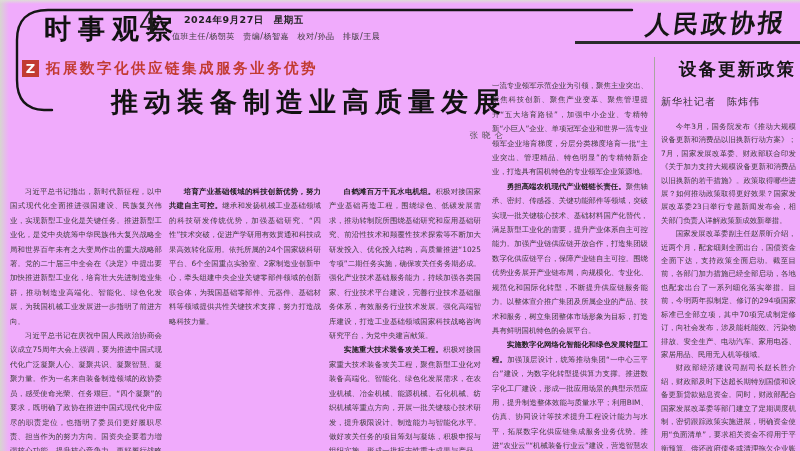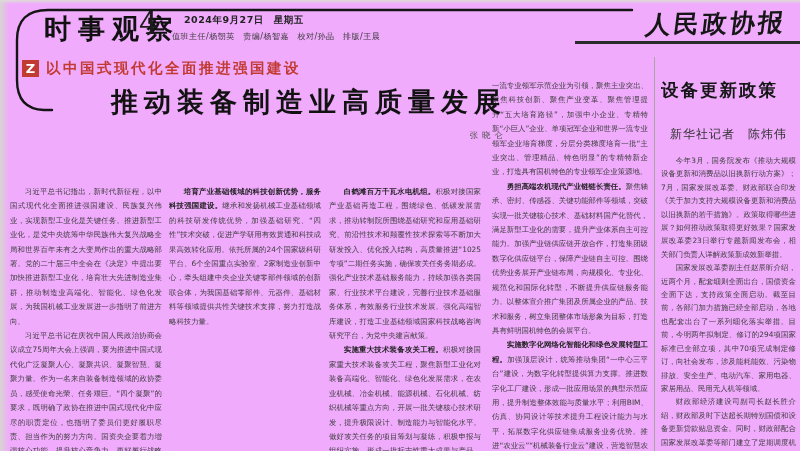--- a/index.html
+++ b/index.html
@@ -46,23 +46,23 @@
     font-size:7.4px;line-height:14.4px;color:#3d3d3d;text-align:justify}
   .col p{text-indent:2em;word-break:break-all}
   .col p.cont{text-indent:0}
   .col b{color:#1f1f1f}
   #col1{left:10px} #col2{left:169px} #col3{left:329px}
   #col4{left:492px;top:79px;width:156px;height:372px}
 
   
   .vrule{position:absolute;left:654px;top:57px;bottom:0;width:1px;background:#a9a6a1}
   .aside{position:absolute;left:661px;top:57px;width:135px;height:394px;overflow:hidden}
-  .aside-title{margin-top:21px;text-align:left;font-family:Liberation Sans, sans-serif;
+  .aside-title{text-align:right;font-family:Liberation Sans, sans-serif;
     font-weight:bold;font-size:17.5px;line-height:25px;letter-spacing:2px;color:#151515}
-  .aside-byline{margin-top:23px;text-align:center;font-size:12px;color:#333;letter-spacing:1px}
+  .aside-byline{margin-top:13px;text-align:left;font-size:10px;color:#333;letter-spacing:1px}
   .aside-body{margin-top:11px;font-size:7.4px;line-height:13.4px;color:#3d3d3d;text-align:justify}
   .aside-body p{text-indent:2em;word-break:break-all}
 </style>
 </head>
 <body>
 
 <div class="page">
 
   <svg class="bracket" width="660" height="120" viewBox="0 0 660 120">
     <path d="M 632 10 H 48 Q 17 10 17 40 L 17 80 Q 17 109 44 110 L 52 110" fill="none" stroke="#151515" stroke-width="2.4" stroke-linecap="round"></path>
@@ -70,34 +70,34 @@
 
   <div class="section-title">时事观察</div>
   <div class="page-num">4</div>
   <div class="issue-date">2024年9月27日　星期五</div>
   <div class="staff-line">值班主任/杨朝英　责编/杨智嘉　校对/孙晶　排版/王晨</div>
   <div class="masthead">人民政协报</div>
   <div class="masthead-rule"></div>
 
   <div class="banner">
     <span class="z-badge">Z</span>
-    <span class="banner-text">以中国式现代化全面推进强国建设</span>
+    <span class="banner-text">拓展数字化供应链集成服务业务优势</span>
   </div>
 
   <div class="head-block">
     <h1 class="l1">推动装备制造业高质量发展</h1>
     <div class="author">张晓仑</div>
   </div>
 
   <div id="col1" class="col">
       <p>习近平总书记指出，新时代新征程，以中国式现代化全面推进强国建设、民族复兴伟业，实现新型工业化是关键任务。推进新型工业化，是党中央统筹中华民族伟大复兴战略全局和世界百年未有之大变局作出的重大战略部署。党的二十届三中全会在《决定》中提出要加快推进新型工业化，培育壮大先进制造业集群，推动制造业高端化、智能化、绿色化发展，为我国机械工业发展进一步指明了前进方向。</p>
       <p>习近平总书记在庆祝中国人民政治协商会议成立75周年大会上强调，要为推进中国式现代化广泛凝聚人心、凝聚共识、凝聚智慧、凝聚力量。作为一名来自装备制造领域的政协委员，感受使命光荣、任务艰巨。“四个凝聚”的要求，既明确了政协在推进中国式现代化中应尽的职责定位，也指明了委员们更好履职尽责、担当作为的努力方向。国资央企要着力增强核心功能、提升核心竞争力，更好履行战略使命，更好发挥在国家战略科技力量中的“大国重器”作用，在现代化产业布局上的“战略支撑”作用，在引领促进多种所有制经济共同发展上的“中流砥柱”作用。</p>
     </div>
   <div id="col2" class="col">
-      <p><b>培育产业基础领域的科技创新优势，服务科技强国建设。</b>继承和发扬机械工业基础领域的科技研发传统优势，加强基础研究、“四性”技术突破，促进产学研用有效贯通和科技成果高效转化应用。依托所属的24个国家级科研平台、6个全国重点实验室、2家制造业创新中心，牵头组建中央企业关键零部件领域的创新联合体，为我国基础零部件、元器件、基础材料等领域提供共性关键技术支撑，努力打造战略科技力量。</p>
+      <p><b>培育产业基础领域的科技创新优势，努力共建自主可控。</b>继承和发扬机械工业基础领域的科技研发传统优势，加强基础研究、“四性”技术突破，促进产学研用有效贯通和科技成果高效转化应用。依托所属的24个国家级科研平台、6个全国重点实验室、2家制造业创新中心，牵头组建中央企业关键零部件领域的创新联合体，为我国基础零部件、元器件、基础材料等领域提供共性关键技术支撑，努力打造战略科技力量。</p>
     </div>
   <div id="col3" class="col">
       <p><b>白鹤滩百万千瓦水电机组。</b>积极对接国家产业基础再造工程，围绕绿色、低碳发展需求，推动转制院所围绕基础研究和应用基础研究、前沿性技术和颠覆性技术探索等不断加大研发投入、优化投入结构，高质量推进“1025专项”二期任务实施，确保攻关任务务期必成。强化产业技术基础服务能力，持续加强各类国家、行业技术平台建设，完善行业技术基础服务体系，有效服务行业技术发展。强化高端智库建设，打造工业基础领域国家科技战略咨询研究平台，为党中央建言献策。</p>
       <p><b>实施重大技术装备攻关工程。</b>积极对接国家重大技术装备攻关工程，聚焦新型工业化对装备高端化、智能化、绿色化发展需求，在农业机械、冶金机械、能源机械、石化机械、纺织机械等重点方向，开展一批关键核心技术研发，提升极限设计、制造能力与智能化水平。做好攻关任务的项目筹划与凝练，积极申报与组织实施，形成一批标志性重大成果与产品。同时，加强重大技术装备与关键基础零部件协同，统筹布局，系统推进制造板块与院所板块发展，提升重大装备制造业发展质量和韧性。</p>
     </div>
   <div id="col4" class="col">
       <p class="cont">一流专业领军示范企业为引领，聚焦主业突出、聚焦科技创新、聚焦产业变革、聚焦管理提升“五大培育路径”，加强中小企业、专精特新“小巨人”企业、单项冠军企业和世界一流专业领军企业培育梯度，分层分类梯度培育一批“主业突出、管理精品、特色明显”的专精特新企业，打造具有国机特色的专业领军企业策源地。</p>
       <p><b>勇担高端农机现代产业链链长责任。</b>聚焦轴承、密封、传感器、关键功能部件等领域，突破实现一批关键核心技术、基础材料国产化替代，满足新型工业化的需要，提升产业体系自主可控能力。加强产业链供应链开放合作，打造集团级数字化供应链平台，保障产业链自主可控。围绕优势业务展开产业链布局，向规模化、专业化、规范化和国际化转型，不断提升供应链服务能力。以整体宣介推广集团及所属企业的产品、技术和服务，树立集团整体市场形象为目标，打造具有鲜明国机特色的会展平台。</p>
       <p><b>实施数字化网络化智能化和绿色发展转型工程。</b>加强顶层设计，统筹推动集团“一中心三平台”建设，为数字化转型提供算力支撑。推进数字化工厂建设，形成一批应用场景的典型示范应用，提升制造整体效能与质量水平；利用BIM、仿真、协同设计等技术提升工程设计能力与水平，拓展数字化供应链集成服务业务优势。推进“农业云”“机械装备行业云”建设，营造智慧农业新业态，服务农业农村现代化和制造业数字化、网络化发展。推进绿色低碳发展，积极发挥集团在绿色技术、绿色设计、绿色制造、绿色工程等领域的优势，提升节能环保产业发展质量效益，实现经济效益与社会效益的协调可持续发展。</p>
     </div>

